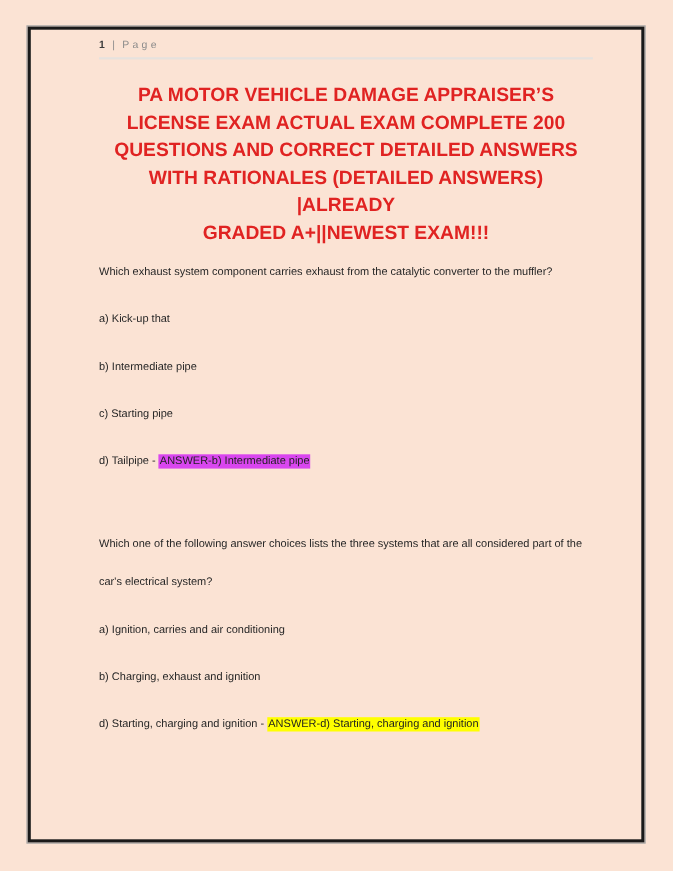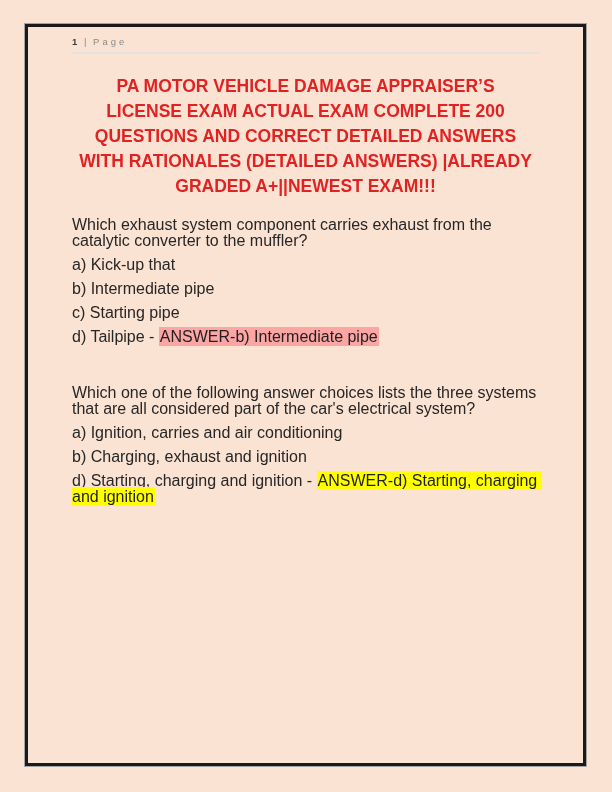--- a/index.html
+++ b/index.html
@@ -15,45 +15,45 @@
     left: 25px; top: 24px;
     width: 561px; height: 742px;
     box-sizing: border-box;
     border: 3px solid #1a1a1a;
     outline: 1px solid #a3a3a3;
     background: #fbe3d4;
   }
   .content {
     box-sizing: border-box;
     height: 100%;
-    padding: 8px 44px 0 44px;
+    padding: 8px 44px 0 62px;
     overflow: hidden;
   }
   .page-header {
     font-size: 9.5px;
     line-height: 14px;
     letter-spacing: 2px;
     border-bottom: 2px solid #e6e2de;
     padding-bottom: 3px;
   }
   .page-header .pnum { font-weight: bold; color: #3d3d3d; }
   .page-header .psep { color: #8a8a8a; }
   .page-header .plabel { color: #8a8a8a; letter-spacing: 3px; }
   .doc-title {
-    margin: 20px 0 18px 0;
+    margin: 20px 0 6px 0;
     font-size: 17.5px;
     line-height: 25px;
     font-weight: bold;
     text-align: center;
   }
   .doc-title .tline { display: block; }
   .q-text, .opt {
     margin: 0 0 8px 0;
-    font-size: 16px;
-    line-height: 16px;
+    font-size: 10px;
+    line-height: 35px;
     color: #262626;
   }
   .opt-last { white-space: pre-wrap; }
   mark {
     color: #1f1f1f;
     padding: 1px 1px;
   }
   .q-spacer { height: 32px; }
 </style>
 </head>
@@ -74,21 +74,21 @@
       <span class="tline">QUESTIONS AND CORRECT DETAILED ANSWERS</span>
       <span class="tline">WITH RATIONALES (DETAILED ANSWERS) |ALREADY</span>
       <span class="tline">GRADED A+||NEWEST EXAM!!!</span>
     </h1>
 
     <section>
       <p class="q-text">Which exhaust system component carries exhaust from the catalytic converter to the muffler?</p>
       <p class="opt">a) Kick-up that</p>
       <p class="opt">b) Intermediate pipe</p>
       <p class="opt">c) Starting pipe</p>
-      <p class="opt opt-last"><span>d) Tailpipe - </span><mark style="background: #fca5a5;">ANSWER-b) Intermediate pipe</mark></p>
+      <p class="opt opt-last"><span>d) Tailpipe - </span><mark style="background: #d946ef;">ANSWER-b) Intermediate pipe</mark></p>
     </section>
 
     <div class="q-spacer"></div>
 
     <section>
       <p class="q-text">Which one of the following answer choices lists the three systems that are all considered part of the car's electrical system?</p>
       <p class="opt">a) Ignition, carries and air conditioning</p>
       <p class="opt">b) Charging, exhaust and ignition</p>
       <p class="opt opt-last"><span>d) Starting, charging and ignition - </span><mark style="background: rgb(255, 255, 0);">ANSWER-d) Starting, charging and ignition</mark></p>
     </section>

